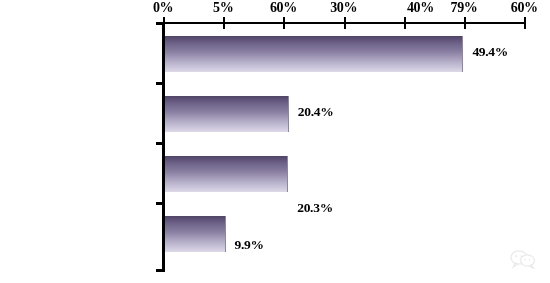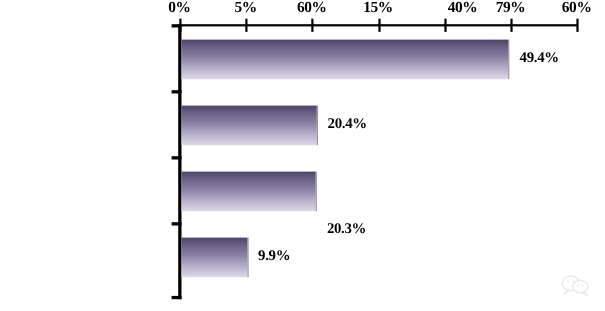--- a/index.html
+++ b/index.html
@@ -136,21 +136,21 @@
       <div class="x-tick" style="left: 283.4px; top: 17px;"></div>
       <div class="x-tick" style="left: 343.6px; top: 17px;"></div>
       <div class="x-tick" style="left: 403.8px; top: 17px;"></div>
       <div class="x-tick" style="left: 464px; top: 17px;"></div>
       <div class="x-tick" style="left: 524.2px; top: 17px;"></div>
     </div>
   <div id="x-tick-labels">
       <div class="x-tick-label" style="left: 163px;">0%</div>
       <div class="x-tick-label" style="left: 223.2px;">5%</div>
       <div class="x-tick-label" style="left: 283.4px;">60%</div>
-      <div class="x-tick-label" style="left: 343.6px;">15%</div>
+      <div class="x-tick-label" style="left: 343.6px;">30%</div>
       <div class="x-tick-label" style="left: 403.8px; text-align: right;">40%</div>
       <div class="x-tick-label" style="left: 464px;">79%</div>
       <div class="x-tick-label" style="left: 524.2px;">60%</div>
     </div>
 
   <div id="y-axis">
     <div class="y-tick" style="top:0px;"></div>
     <div class="y-tick" style="top:60px;"></div>
     <div class="y-tick" style="top:120px;"></div>
     <div class="y-tick" style="top:180px;"></div>
@@ -165,21 +165,21 @@
       <div class="bar-row" style="top: 62px; padding-left: 37px;">
         <div class="bar" title="20.4%" style="width: 122.808px;"></div>
         <div class="bar-value" style="left: 132.808px;">20.4%</div>
       </div>
       <div class="bar-row" style="top: 122px;">
         <div class="bar" title="20.3%" style="width: 122.206px;"></div>
         <div class="bar-value" style="left: 132.206px; margin-top: 36px;">20.3%</div>
       </div>
       <div class="bar-row" style="top: 182px;">
         <div class="bar" title="9.9%" style="width: 59.598px;"></div>
-        <div class="bar-value" style="left: 69.598px;">9.9%</div>
+        <div class="bar-value" style="left: 69.598px; margin-top: 13px;">9.9%</div>
       </div>
     </div>
 
   <div id="watermark">
     <span>
       <svg width="26" height="20" viewBox="0 0 26 20" aria-hidden="true">
         <ellipse cx="9" cy="8.5" rx="8" ry="6.6" fill="none" stroke="#8e8e8e" stroke-width="1.3"></ellipse>
         <path d="M5 14 L3.2 18 L7.6 15.2 Z" fill="none" stroke="#8e8e8e" stroke-width="1.3"></path>
         <circle cx="6.2" cy="7.2" r="0.95" fill="#8e8e8e"></circle>
         <circle cx="11.4" cy="7.2" r="0.95" fill="#8e8e8e"></circle>

